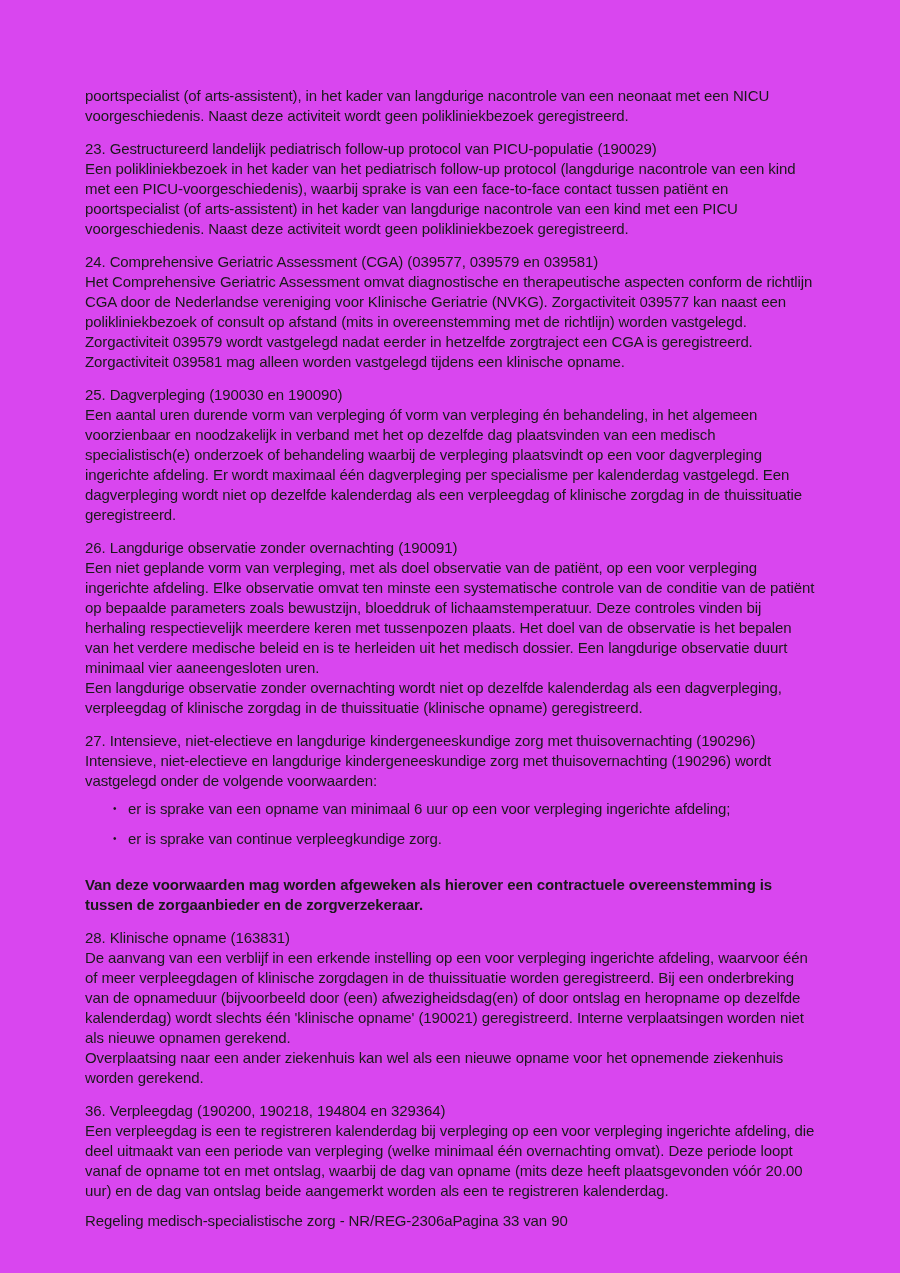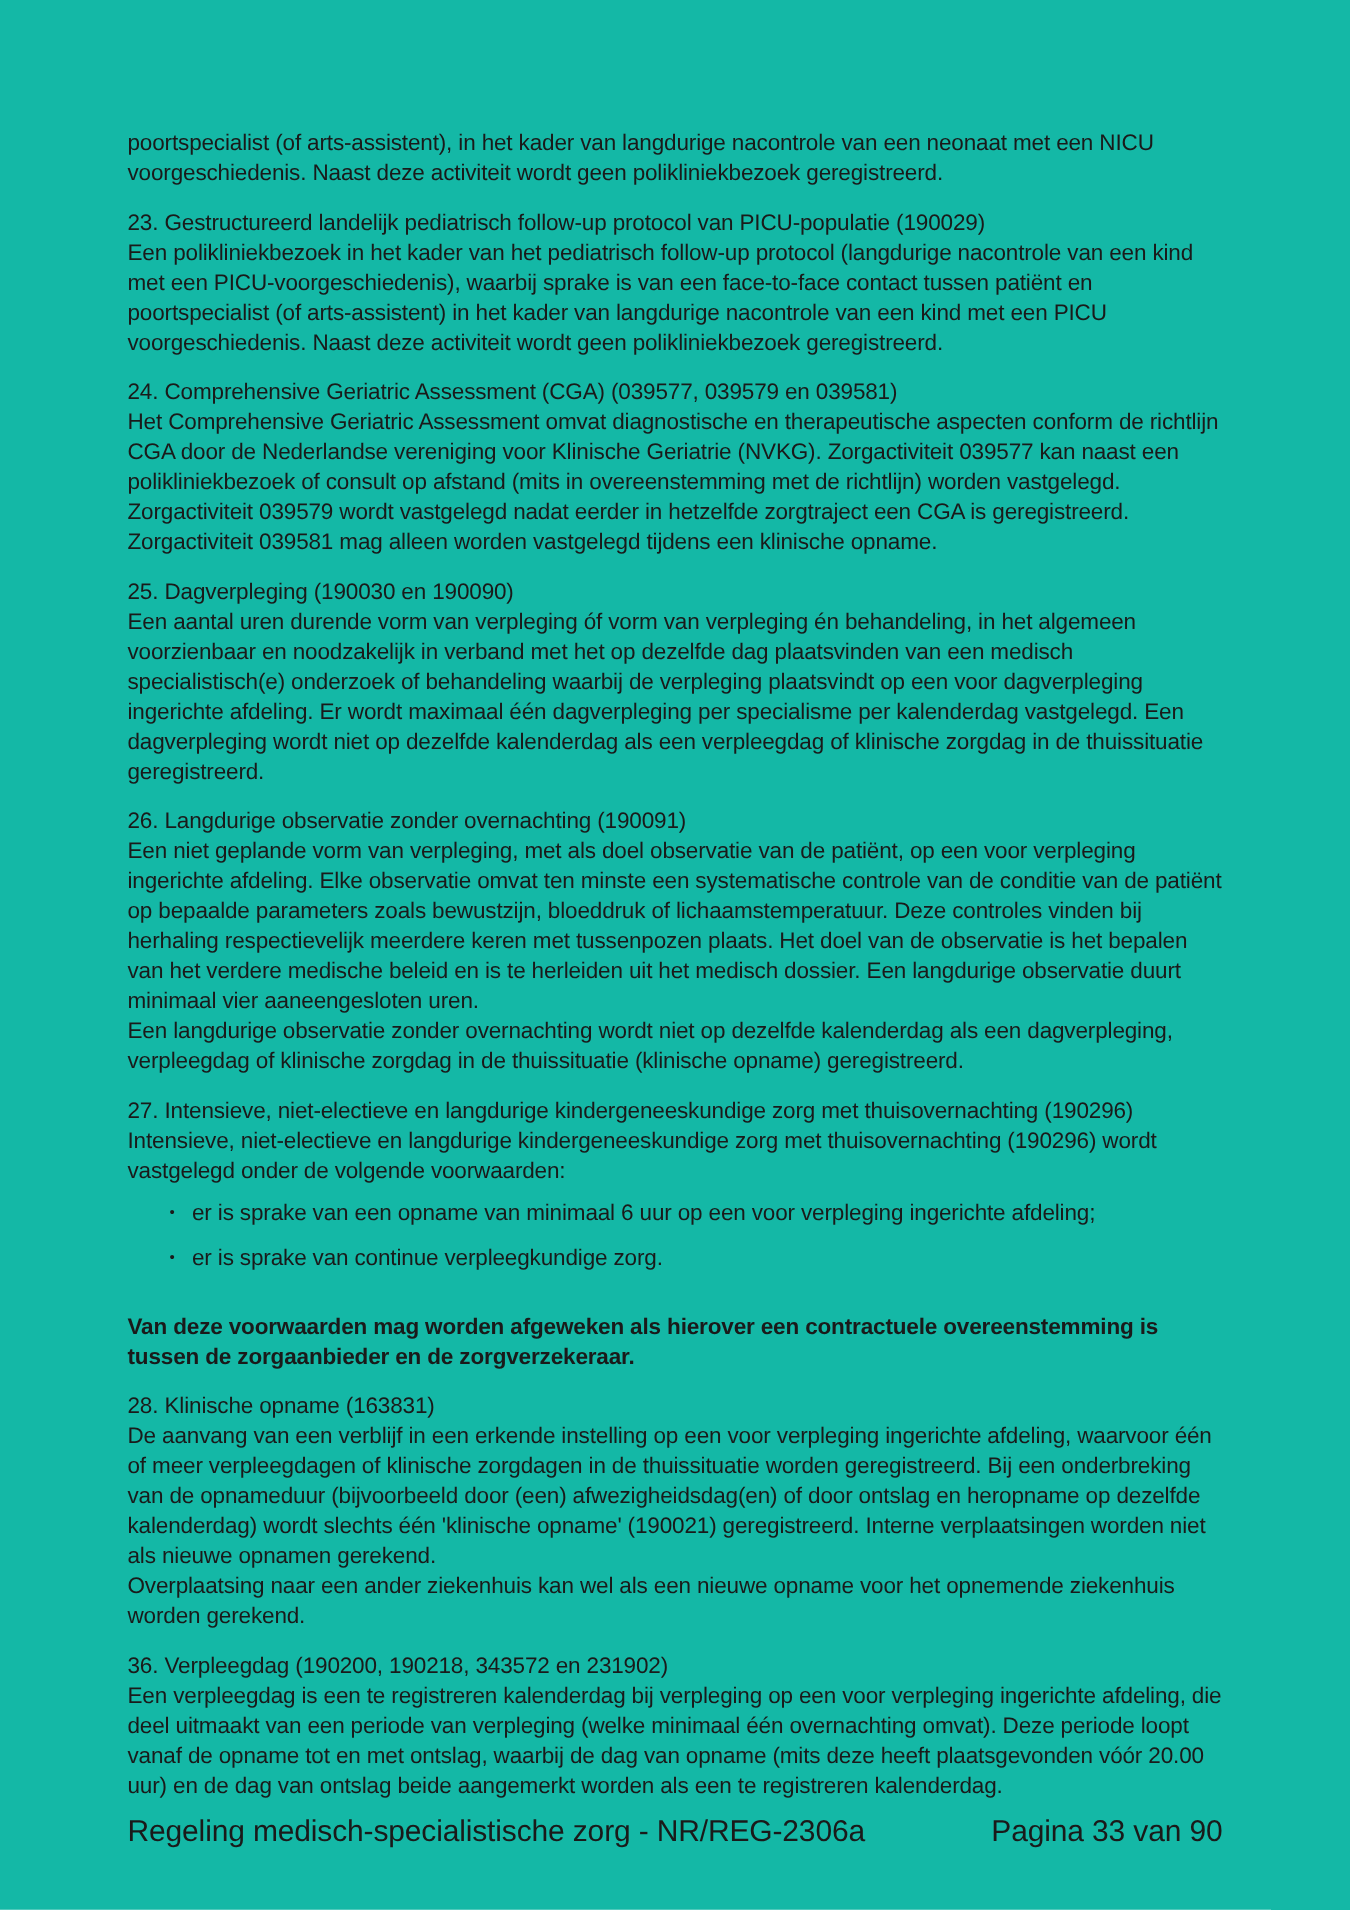--- a/index.html
+++ b/index.html
@@ -5,21 +5,21 @@
   html, body { margin: 0; padding: 0; }
   body {
     width: 900px; height: 1273px;
     background: #ffffff;
     font-family: "Liberation Sans", sans-serif;
     color: #1a1a1a;
   }
   .page {
     position: relative;
     width: 900px; height: 1273px;
-    background: #14b8a6;
+    background: #d946ef;
     overflow: hidden;
   }
   .content {
     position: absolute;
     left: 85px; top: 86px; width: 732px;
     font-size: 15px;
     line-height: 20px;
     letter-spacing: -0.1px;
   }
   .para { margin: 0; }
@@ -44,22 +44,21 @@
     margin-left: 28px;
     font-size: 10px;
     line-height: 20px;
   }
   .bullet-text { flex: 1; }
   .closing { margin-top: 26px; font-weight: bold; }
   .footer {
     position: absolute;
     left: 85px; right: 85px; top: 1212px;
     display: flex;
-    justify-content: space-between;
-    font-size: 20px;
+    font-size: 15px;
     line-height: 18px;
     letter-spacing: -0.1px;
   }
 </style>
 </head>
 <body>
 
 <div class="page">
   <main class="content">
 
@@ -102,21 +101,21 @@
       <p class="para closing">Van deze voorwaarden mag worden afgeweken als hierover een contractuele overeenstemming is tussen de zorgaanbieder en de zorgverzekeraar.</p>
     </section>
 
     <section class="section">
       <h2 class="heading"><span class="num">28.</span> <span class="title">Klinische opname</span> <span class="code">(163831)</span></h2>
       <p class="para">De aanvang van een verblijf in een erkende instelling op een voor verpleging ingerichte afdeling, waarvoor één of meer verpleegdagen of klinische zorgdagen in de thuissituatie worden geregistreerd. Bij een onderbreking van de opnameduur (bijvoorbeeld door (een) afwezigheidsdag(en) of door ontslag en heropname op dezelfde kalenderdag) wordt slechts één 'klinische opname' (190021) geregistreerd. Interne verplaatsingen worden niet als nieuwe opnamen gerekend.</p>
       <p class="para">Overplaatsing naar een ander ziekenhuis kan wel als een nieuwe opname voor het opnemende ziekenhuis worden gerekend.</p>
     </section>
 
     <section class="section">
-      <h2 class="heading"><span class="num">36.</span> <span class="title">Verpleegdag</span> <span class="code">(190200, 190218, 343572 en 231902)</span></h2>
+      <h2 class="heading"><span class="num">36.</span> <span class="title">Verpleegdag</span> <span class="code">(190200, 190218, 194804 en 329364)</span></h2>
       <p class="para">Een verpleegdag is een te registreren kalenderdag bij verpleging op een voor verpleging ingerichte afdeling, die deel uitmaakt van een periode van verpleging (welke minimaal één overnachting omvat). Deze periode loopt vanaf de opname tot en met ontslag, waarbij de dag van opname (mits deze heeft plaatsgevonden vóór 20.00 uur) en de dag van ontslag beide aangemerkt worden als een te registreren kalenderdag.</p>
     </section>
 
   </main>
 
   <footer class="footer">
     <span>Regeling medisch-specialistische zorg - NR/REG-2306a</span>
     <span>Pagina 33 van 90</span>
   </footer>
 </div>

